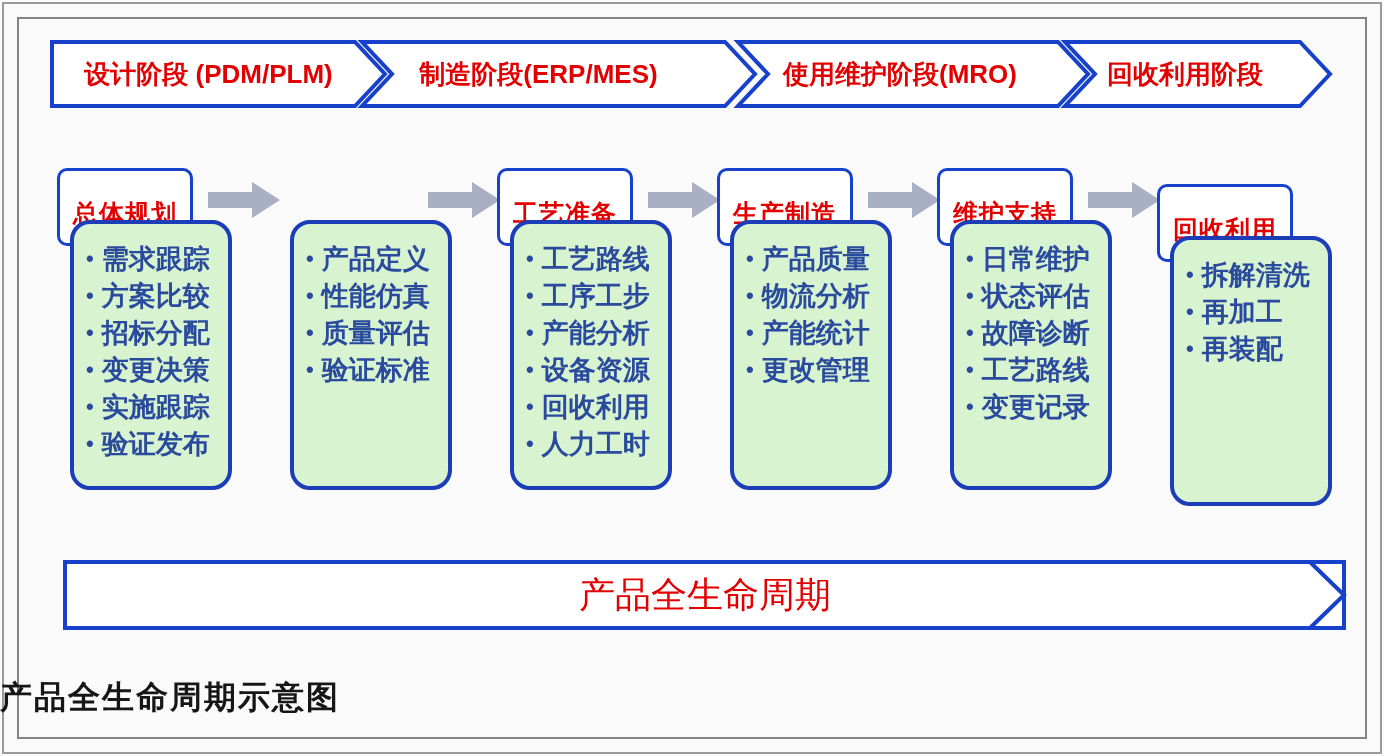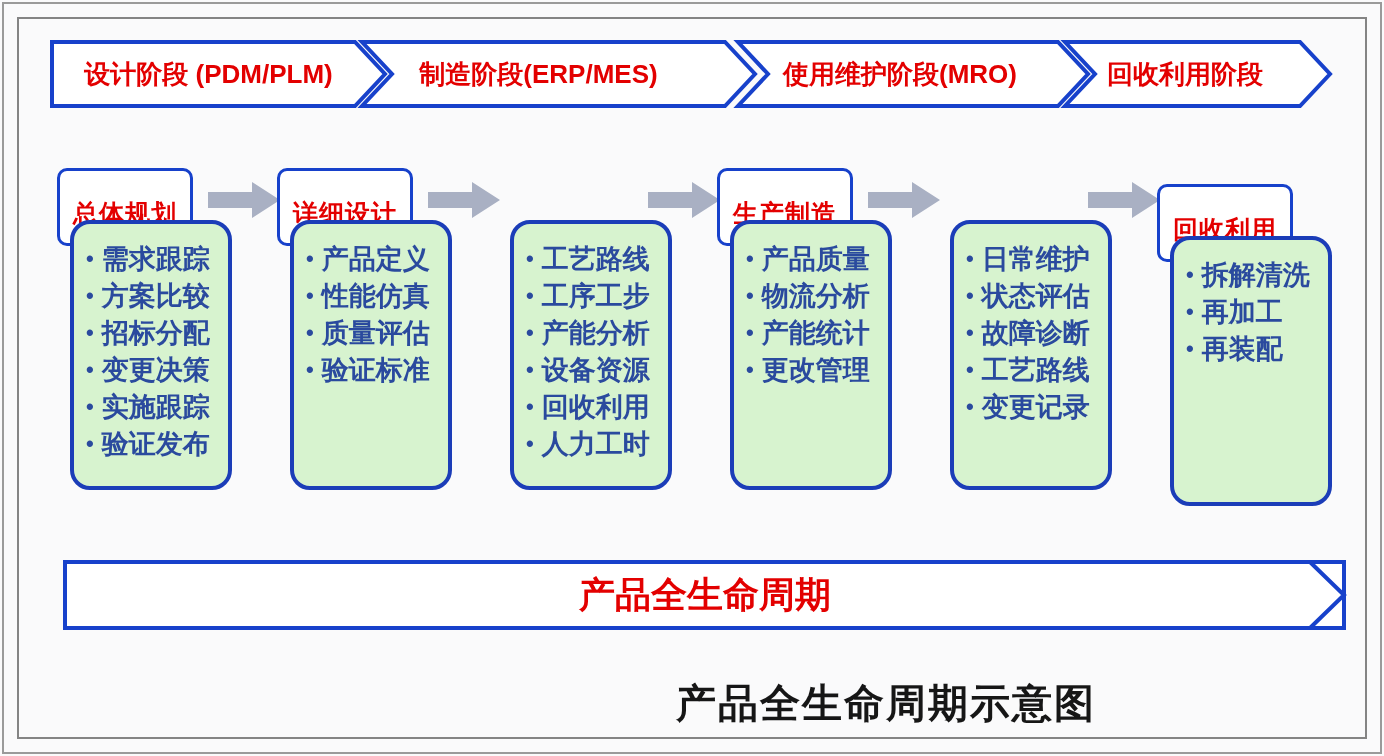--- a/index.html
+++ b/index.html
@@ -51,27 +51,27 @@
 
   
   .stage-arrow { position: absolute; top: 182px; }
   .a1 { left: 208px; } .a2 { left: 428px; } .a3 { left: 648px; }
   .a4 { left: 868px; } .a5 { left: 1088px; }
 
   
   .bottom-banner-svg { position: absolute; left: 63px; top: 560px; }
   .bottom-label {
     position: absolute; left: 63px; top: 560px; width: 1284px; height: 70px;
-    line-height: 70px; text-align: center; font-weight: bold;
+    line-height: 70px; text-align: center; font-weight: normal;
     font-size: 36px; color: #e30000;
   }
 
   .caption {
     position: absolute; left: 0; top: 676px; width: 1096px;
-    text-align: right; font-weight: bold; font-size: 40px; color: #161616;
+    text-align: left; font-weight: bold; font-size: 32px; color: #161616;
     letter-spacing: 2px;
   }
 </style>
 </head>
 <body>
 
 <div class="canvas">
 
   <div class="outer-frame"></div>
   <div class="inner-frame"></div>
@@ -111,21 +111,20 @@
           <span>实施跟踪</span>
         </div>
       <div class="li">
           <span class="dot">•</span>
           <span>验证发布</span>
         </div>
     </div>
   </div>
 
   <div class="stage s2">
-    <div class="hdr">详细设计</div>
     <div class="body-box">
       <div class="li">
           <span class="dot">•</span>
           <span>产品定义</span>
         </div>
       <div class="li">
           <span class="dot">•</span>
           <span>性能仿真</span>
         </div>
       <div class="li">
@@ -133,20 +132,21 @@
           <span>质量评估</span>
         </div>
       <div class="li">
           <span class="dot">•</span>
           <span>验证标准</span>
         </div>
     </div>
   </div>
 
   <div class="stage s3">
+    <div class="hdr">工艺准备</div>
     <div class="body-box">
       <div class="li">
           <span class="dot">•</span>
           <span>工艺路线</span>
         </div>
       <div class="li">
           <span class="dot">•</span>
           <span>工序工步</span>
         </div>
       <div class="li">
@@ -184,20 +184,21 @@
           <span>产能统计</span>
         </div>
       <div class="li">
           <span class="dot">•</span>
           <span>更改管理</span>
         </div>
     </div>
   </div>
 
   <div class="stage s5">
+    <div class="hdr">维护支持</div>
     <div class="body-box">
       <div class="li">
           <span class="dot">•</span>
           <span>日常维护</span>
         </div>
       <div class="li">
           <span class="dot">•</span>
           <span>状态评估</span>
         </div>
       <div class="li">

